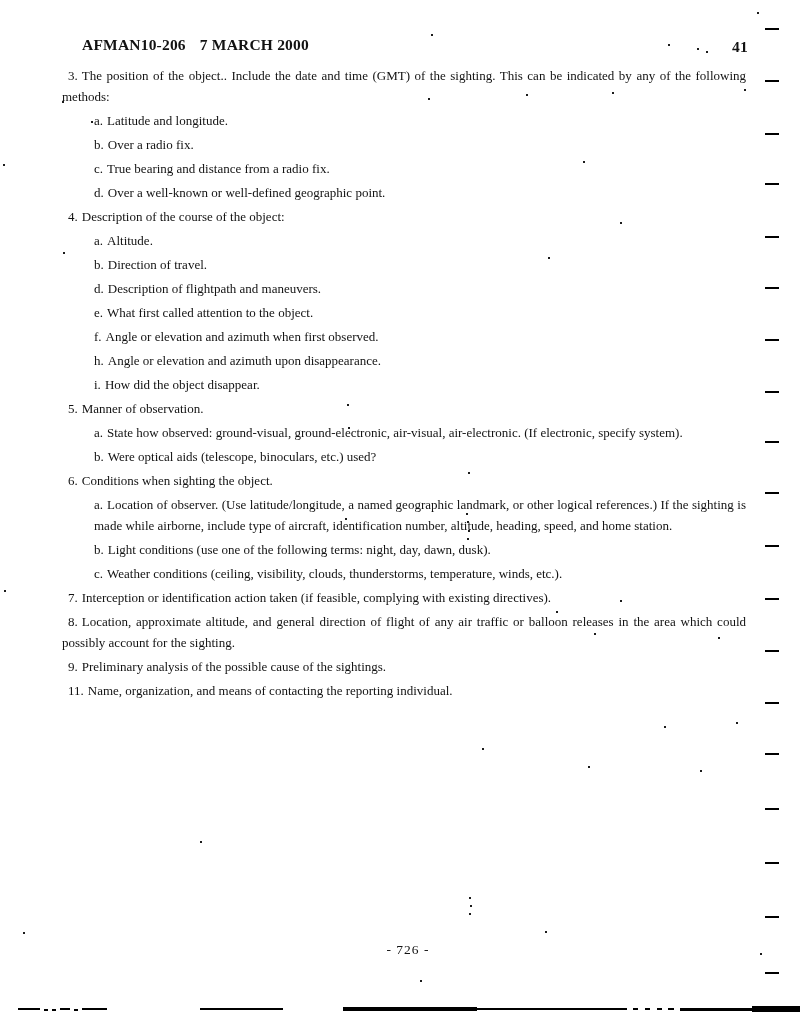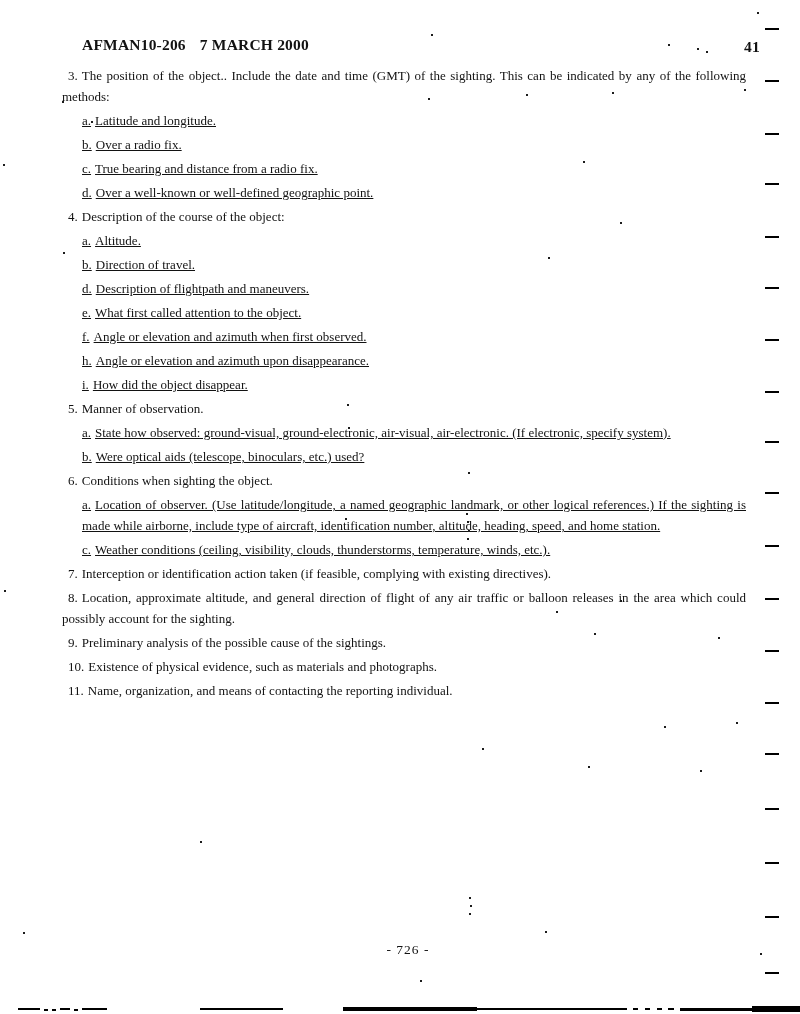--- a/index.html
+++ b/index.html
@@ -18,34 +18,34 @@
     position: absolute;
     top: 36px;
     left: 82px;
     right: 56px;
     font-size: 15.5px;
     font-weight: bold;
     letter-spacing: 0.2px;
     white-space: nowrap;
   }
   .header .date { margin-left: 14px; }
-  .header .pageno { position: absolute; right: 0; top: 2px; }
+  .header .pageno { position: absolute; right: 12px; top: 2px; }
   
   .doc-body {
     position: absolute;
     top: 65px;
     left: 62px;
     width: 684px;
     font-size: 13px;
     line-height: 21px;
     text-align: justify;
   }
   .doc-body p { margin: 0 0 3px 0; }
   .doc-body p.main { text-indent: 6px; }
-  .doc-body p.sub  { margin-left: 20px; text-decoration: underline; }
+  .doc-body p.sub  { margin-left: 32px; }
   .doc-body .label { margin-right: 4px; }
   
   .footer {
     position: absolute;
     top: 942px;
     left: 0;
     width: 100%;
     text-align: center;
     font-size: 13.5px;
     letter-spacing: 1px;
@@ -77,25 +77,25 @@
       <p class="item sub"><span class="label">d.</span><span>Description of flightpath and maneuvers.</span></p>
       <p class="item sub"><span class="label">e.</span><span>What first called attention to the object.</span></p>
       <p class="item sub"><span class="label">f.</span><span>Angle or elevation and azimuth when first observed.</span></p>
       <p class="item sub"><span class="label">h.</span><span>Angle or elevation and azimuth upon disappearance.</span></p>
       <p class="item sub"><span class="label">i.</span><span>How did the object disappear.</span></p>
       <p class="item main"><span class="label">5.</span><span>Manner of observation.</span></p>
       <p class="item sub"><span class="label">a.</span><span>State how observed:  ground-visual,  ground-electronic, air-visual, air-electronic.  (If electronic, specify system).</span></p>
       <p class="item sub"><span class="label">b.</span><span>Were optical aids (telescope, binoculars, etc.) used?</span></p>
       <p class="item main"><span class="label">6.</span><span>Conditions when sighting the object.</span></p>
       <p class="item sub"><span class="label">a.</span><span>Location of observer.  (Use latitude/longitude, a named geographic landmark, or other logical references.)  If the sighting is made while airborne, include type of aircraft, identification number, altitude, heading, speed, and home station.</span></p>
+      <p class="item sub"><span class="label">b.</span><span>Light conditions (use one of the  following terms:  night, day, dawn, dusk).</span></p>
       <p class="item sub"><span class="label">c.</span><span>Weather conditions (ceiling, visibility, clouds, thunderstorms, temperature, winds, etc.).</span></p>
       <p class="item main"><span class="label">7.</span><span>Interception or identification action taken (if feasible, complying with existing directives).</span></p>
       <p class="item main"><span class="label">8.</span><span>Location, approximate altitude, and general direction of flight of any air traffic or balloon releases in the area which could possibly account for the sighting.</span></p>
       <p class="item main"><span class="label">9.</span><span>Preliminary analysis of the possible cause of the sightings.</span></p>
-      <p class="item main"><span class="label">10.</span><span>Existence of physical evidence, such as materials and photographs.</span></p>
       <p class="item main"><span class="label">11.</span><span>Name, organization, and means of contacting the reporting individual.</span></p>
     </div>
 
   <div class="footer">- 726 -</div>
 
   <div id="rmarks">
       <div class="rmark" style="top: 28px;"></div>
       <div class="rmark" style="top: 80px;"></div>
       <div class="rmark" style="top: 133px;"></div>
       <div class="rmark" style="top: 183px;"></div>

